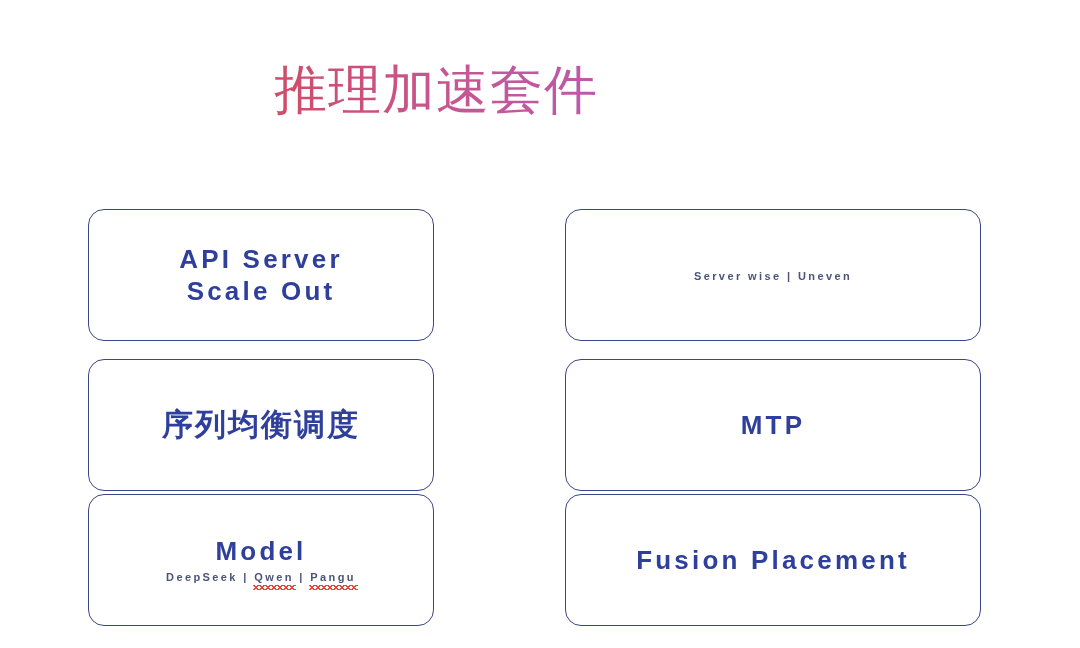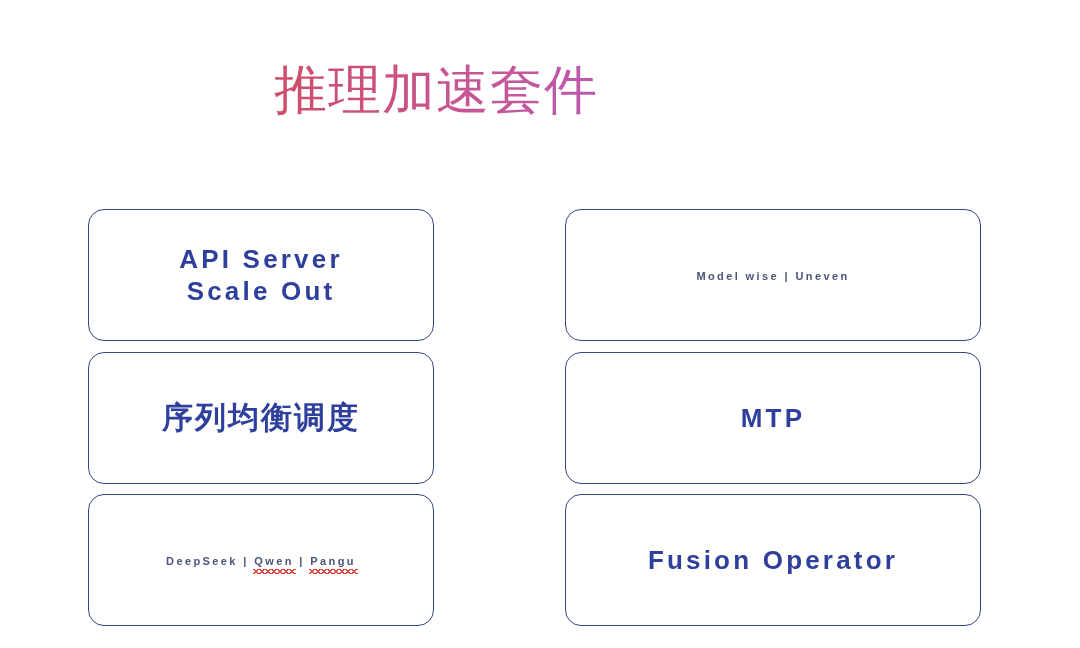--- a/index.html
+++ b/index.html
@@ -59,21 +59,21 @@
     background: #ffffff;
     display: flex;
     flex-direction: column;
     align-items: center;
     justify-content: center;
     text-align: center;
   }
   .card.col-left  { left: 0px; }
   .card.col-right { left: 477px; width: 416px; }
   .card.row-1 { top: 0px; }
-  .card.row-2 { top: 143px; }
+  .card.row-2 { top: 150px; }
   .card.row-3 { top: 285px; }
 
   .card-title {
     color: #2e3f9c;
     font-size: 26px;
     line-height: 32px;
     font-weight: 600;
     letter-spacing: 3.2px;
     white-space: pre-line;
   }
@@ -119,41 +119,42 @@
 
 <div id="card-grid">
 
   <div class="card col-left row-1">
     <div class="card-title">API Server
 Scale Out</div>
   </div>
 
   <div class="card col-right row-1">
     <div class="card-sub">
-      <span>Model wise</span>
+      <span>Server wise</span>
       <span>|</span>
       <span>Uneven</span>
     </div>
   </div>
 
   <div class="card col-left row-2">
     <div class="card-title cjk">序列均衡调度</div>
   </div>
 
   <div class="card col-right row-2">
     <div class="card-title">MTP</div>
   </div>
 
   <div class="card col-left row-3">
+    <div class="card-title">Model</div>
     <div class="card-sub">
       <span>DeepSeek</span>
       <span>|</span>
       <span class="squiggle">Qwen</span>
       <span>|</span>
       <span class="squiggle">Pangu</span>
     </div>
   </div>
 
   <div class="card col-right row-3">
-    <div class="card-title">Fusion Operator</div>
+    <div class="card-title">Fusion Placement</div>
   </div>
 
 </div>
 
 </body></html>

